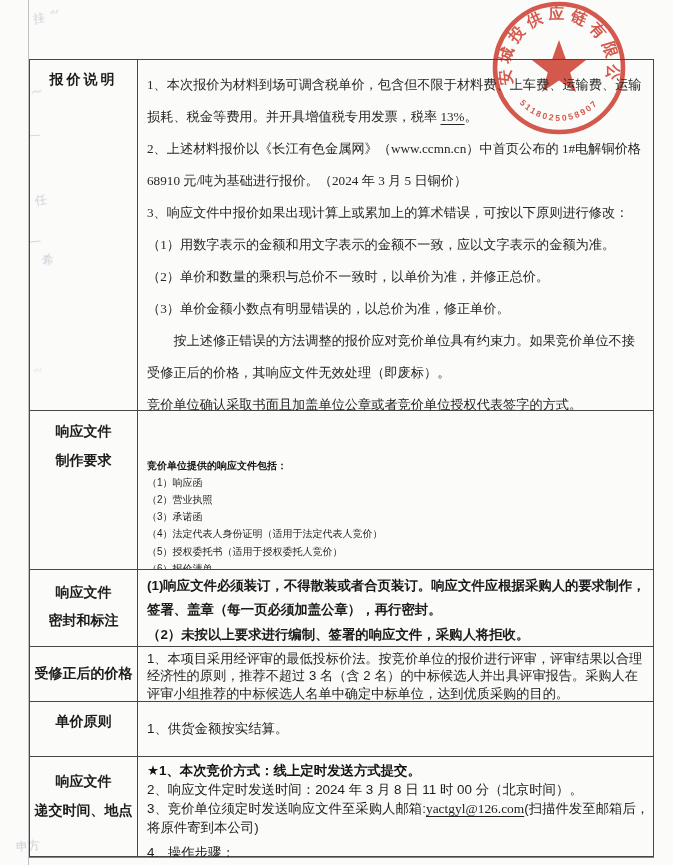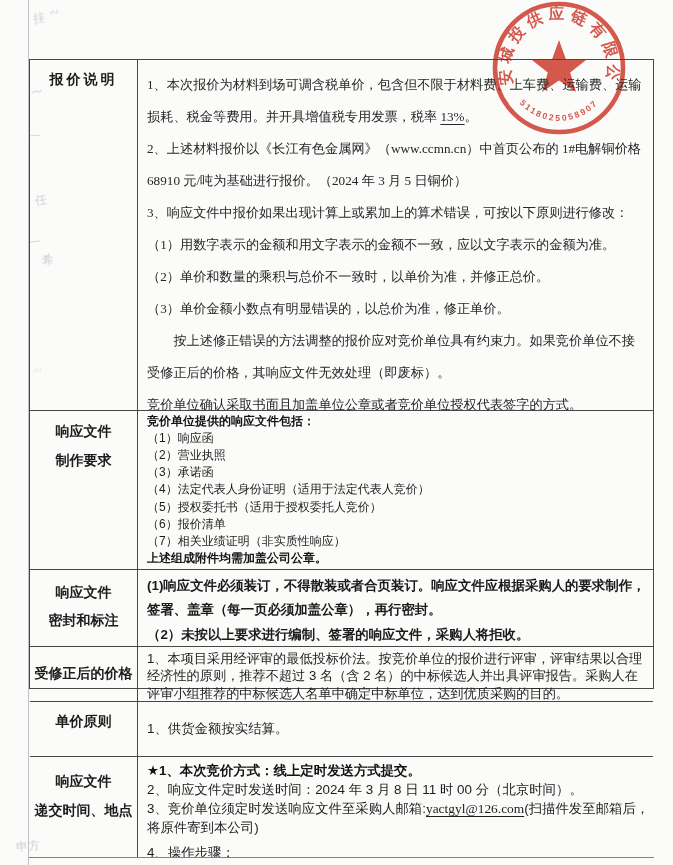--- a/index.html
+++ b/index.html
@@ -11,40 +11,40 @@
   }
   
   .edge-line{position:absolute;left:28px;top:0;width:1px;height:865px;background:rgba(120,122,128,.45);}
   .bottom-line{position:absolute;left:29px;top:857px;width:625px;height:1px;background:rgba(90,90,95,.75);}
 
   
   .artifact{position:absolute;color:rgba(95,100,125,.30);font-size:12px;
     font-family:"DejaVu Sans",sans-serif;filter:blur(.4px);white-space:nowrap;}
 
   
-  .tbl{position:absolute;left:29px;top:59px;width:625px;height:630px;
+  .tbl{position:absolute;left:29px;top:59px;width:625px;height:798px;
        border:1.6px solid #474747;box-sizing:border-box;}
   .row{display:flex;box-sizing:border-box;border-bottom:1.4px solid #474747;overflow:hidden;}
   .row:last-child{border-bottom:none;}
   .lbl{width:108px;flex:0 0 108px;box-sizing:border-box;border-right:1.4px solid #474747;
        text-align:center;font-weight:700;font-size:14px;color:#1c1c1c;
        font-family:"Liberation Sans","DejaVu Sans",sans-serif;}
   .cnt{flex:1;box-sizing:border-box;padding-left:9px;padding-right:6px;overflow:hidden;}
   .ln{white-space:pre;}
 
   
   .r1{height:350.6px;} .r2{height:159px;} .r3{height:77px;}
   .r4{height:55px;}    .r5{height:55px;}  .r6{height:100px;}
 
   
   .r1 .cnt{padding-top:9px;font-size:13.2px;line-height:32px;}
   .r1 .lbl{padding-top:11px;letter-spacing:3px;}
   
-  .r2 .cnt{padding-top:2px;font-size:12px;line-height:17.2px;
-           font-family:"Liberation Sans","DejaVu Sans",sans-serif;font-weight:500;color:#1d1d1d;}
+  .r2 .cnt{padding-top:2px;font-size:10px;line-height:17.2px;
+           font-family:"Liberation Sans","DejaVu Sans",sans-serif;font-weight:500;color:#1d1d1d;margin-top:44px;}
   .r2 .lbl{padding-top:6px;line-height:29px;}
   
   .r3 .cnt{padding-top:4px;font-size:13.4px;line-height:24.5px;
            font-family:"Liberation Sans","DejaVu Sans",sans-serif;font-weight:700;color:#1a1a1a;}
   .r3 .lbl{padding-top:8px;line-height:28px;}
   
   .r4 .cnt{padding-top:3px;font-size:13.2px;line-height:17.5px;
            font-family:"Liberation Sans","DejaVu Sans",sans-serif;font-weight:500;color:#1d1d1d;}
   .r4 .lbl{display:flex;align-items:center;justify-content:center;}
   

